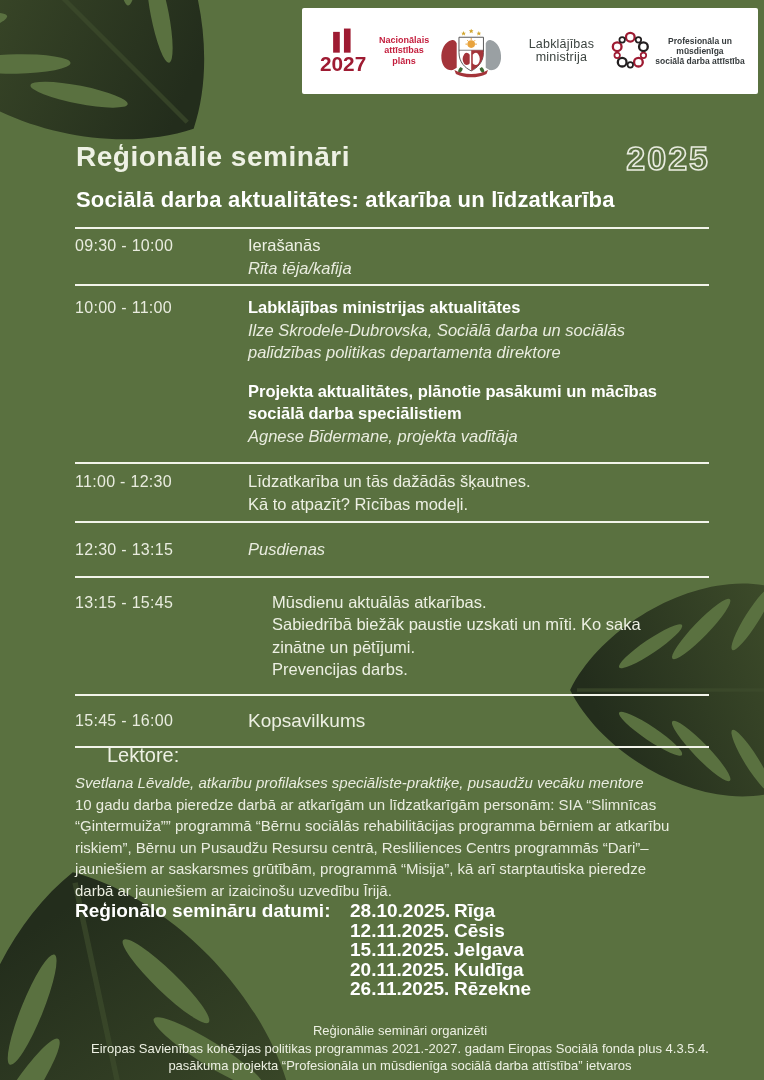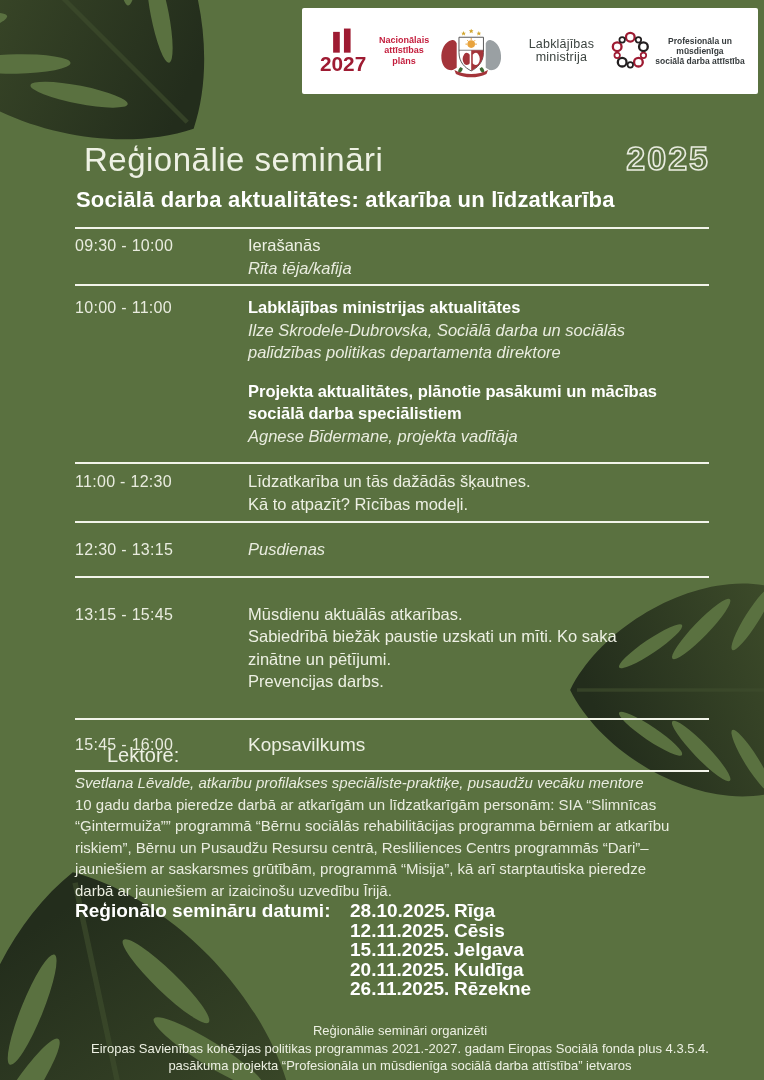--- a/index.html
+++ b/index.html
@@ -29,32 +29,32 @@
     padding:4px 12px 5px 12px;
   }
   .logo{display:flex;flex-direction:row;align-items:center;justify-content:flex-end;gap:3px;text-align:center;}
   .cap{font-weight:bold;}
   .cap-eu{font-size:9px;line-height:10.5px;color:#1b2a4a;}
   .cap-nap{font-size:9px;line-height:10.5px;color:#c41e3d;}
   .cap-min{font-size:12.5px;line-height:13px;color:#3c4440;font-weight:400;letter-spacing:.2px;}
   .cap-proj{font-size:8.5px;line-height:10px;color:#363b3d;}
 
   
-  .kicker{position:absolute;z-index:2;left:84px;top:141px;font-size:33px;font-weight:400;letter-spacing:.5px;color:#eef1e4;}
+  .kicker{position:absolute;z-index:2;left:76px;top:141px;font-size:28px;font-weight:700;letter-spacing:.5px;color:#eef1e4;}
   .year-svg{position:absolute;z-index:2;right:52px;top:138px;}
   .subtitle{position:absolute;z-index:2;left:76px;top:187px;font-size:22px;font-weight:700;color:#ffffff;letter-spacing:.2px;}
 
   
   .schedule{position:absolute;z-index:2;left:75px;top:227px;width:634px;border-bottom:2px solid #f2f4ea;}
   .srow{display:flex;border-top:2px solid #f2f4ea;}
   .srow:nth-child(1){padding:5px 0;}
   .srow:nth-child(2){padding:10px 0 15px 0;}
   .srow:nth-child(3){padding:6px 0;}
   .srow:nth-child(4){padding:15px 0;}
-  .srow:nth-child(5){padding:25px 0;}
+  .srow:nth-child(5){padding:13px 0;gap:24px;}
   .srow:nth-child(6){padding:13px 0;}
   .stime{flex:0 0 173px;font-size:16px;color:#e9ecdf;padding-top:3px;letter-spacing:.3px;}
   .scontent{flex:1;}
   .sline{font-size:16.5px;line-height:22.5px;white-space:pre-line;color:#edf0e3;}
   .sline.bold{font-weight:700;color:#ffffff;}
   .sline.italic{font-style:italic;color:#e9ecdf;}
   .sline.large{font-size:19px;line-height:24px;}
   .sline.spacer{height:16px;}
 
   

